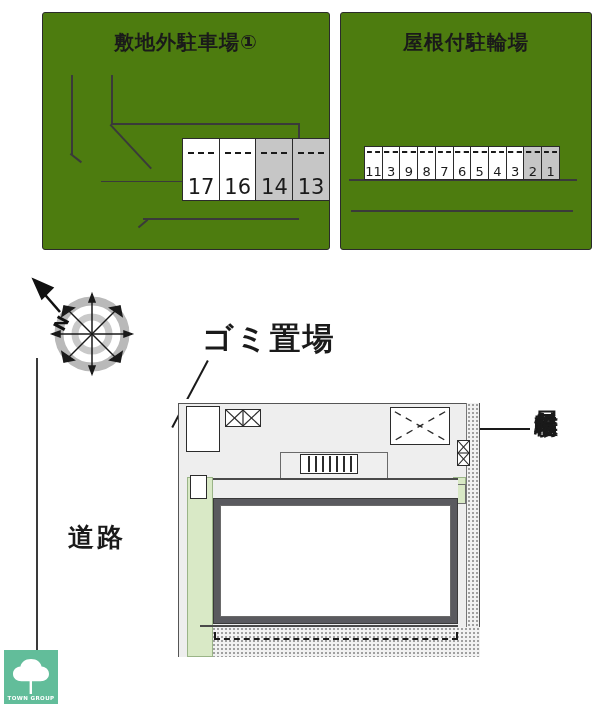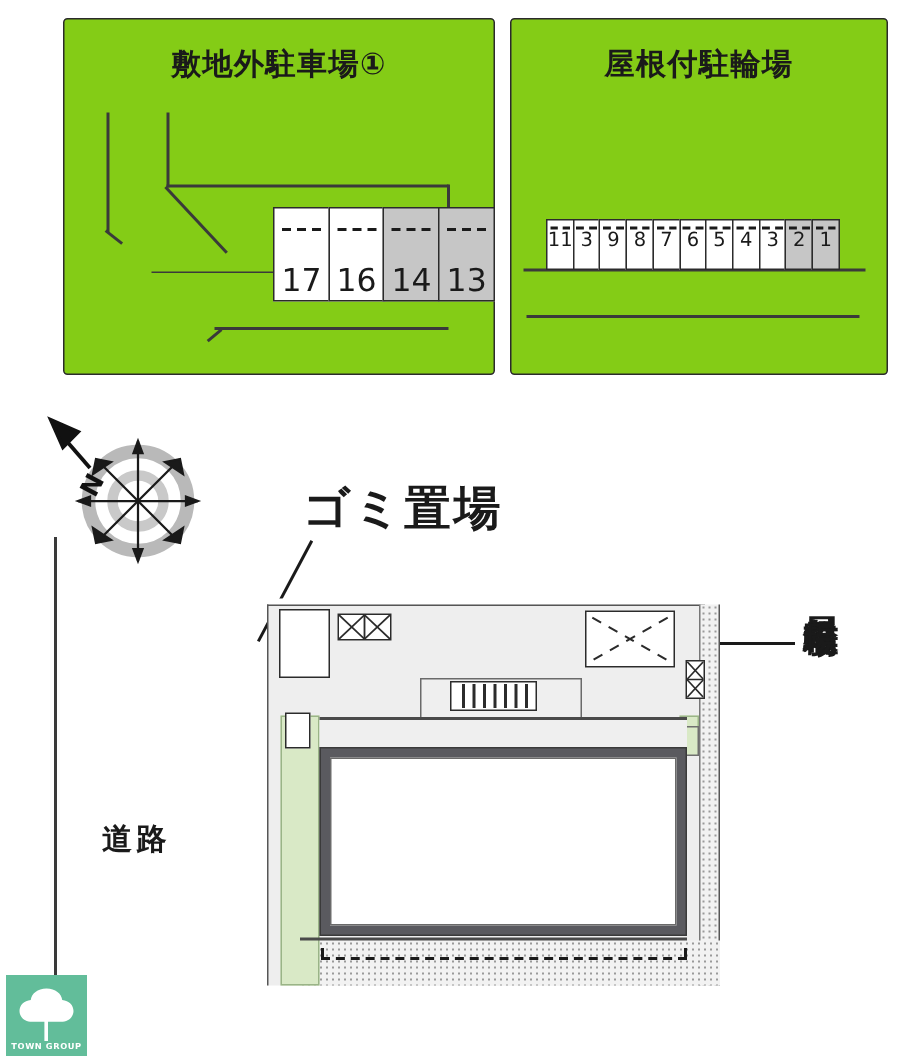--- a/index.html
+++ b/index.html
@@ -3,21 +3,21 @@
 <meta charset="utf-8">
 <style>
   html,body{margin:0;padding:0;background:#ffffff;}
   body{
     width:600px;height:705px;position:relative;overflow:hidden;
     font-family:"DejaVu Sans","Liberation Sans",sans-serif;
     color:#231f20;
   }
   .panel{
     position:absolute;border:1.5px solid #2b2b2b;border-radius:3px;
-    background:#84cc16;box-sizing:border-box;
+    background:#4d7c0f;box-sizing:border-box;
   }
   #panel1{left:42px;top:12px;width:288px;height:238px;}
   #panel2{left:340px;top:12px;width:252px;height:238px;}
   .panel-title{
     position:absolute;left:0;right:0;top:16px;text-align:center;
     font-size:20px;font-weight:700;letter-spacing:1px;
     font-family:"DejaVu Sans","Liberation Sans",sans-serif;
     color:#1a1a1a;white-space:nowrap;
   }
 
@@ -39,30 +39,30 @@
     font-family:"DejaVu Sans","Liberation Sans",sans-serif;
     padding-bottom:2px;color:#1a1a1a;
   }
   .stall .dash{
     position:absolute;left:14%;right:14%;top:22%;
     border-top:2.6px dashed #1a1a1a;
   }
   #row1 .stall{width:38px;height:63px;}
   #row1 .stall .num{font-size:21px;}
   #row2 .stall{width:19px;height:34px;}
-  #row2 .stall .num{font-size:13px;padding-bottom:12px;}
+  #row2 .stall .num{font-size:13px;padding-bottom:1px;}
   #row2 .stall .dash{top:14%;border-top-width:2px;left:10%;right:10%;}
 
   
   #compass{position:absolute;left:26px;top:272px;width:112px;height:112px;}
 
   
   .lbl{position:absolute;font-weight:700;color:#1a1a1a;white-space:pre;}
   #lbl-gomi{left:202px;top:318px;font-size:31px;letter-spacing:2px;}
-  #lbl-road{left:68px;top:520px;font-size:20px;letter-spacing:3px;margin-top:26px;}
+  #lbl-road{left:68px;top:520px;font-size:26px;letter-spacing:3px;}
   #lbl-bike{
     left:534px;top:392px;font-size:23px;letter-spacing:1px;
     writing-mode:vertical-rl;text-orientation:upright;line-height:1.08;
   }
 
   
   .leader{position:absolute;background:#1a1a1a;}
 
   
   #site{position:absolute;left:178px;top:399px;width:300px;height:258px;}

